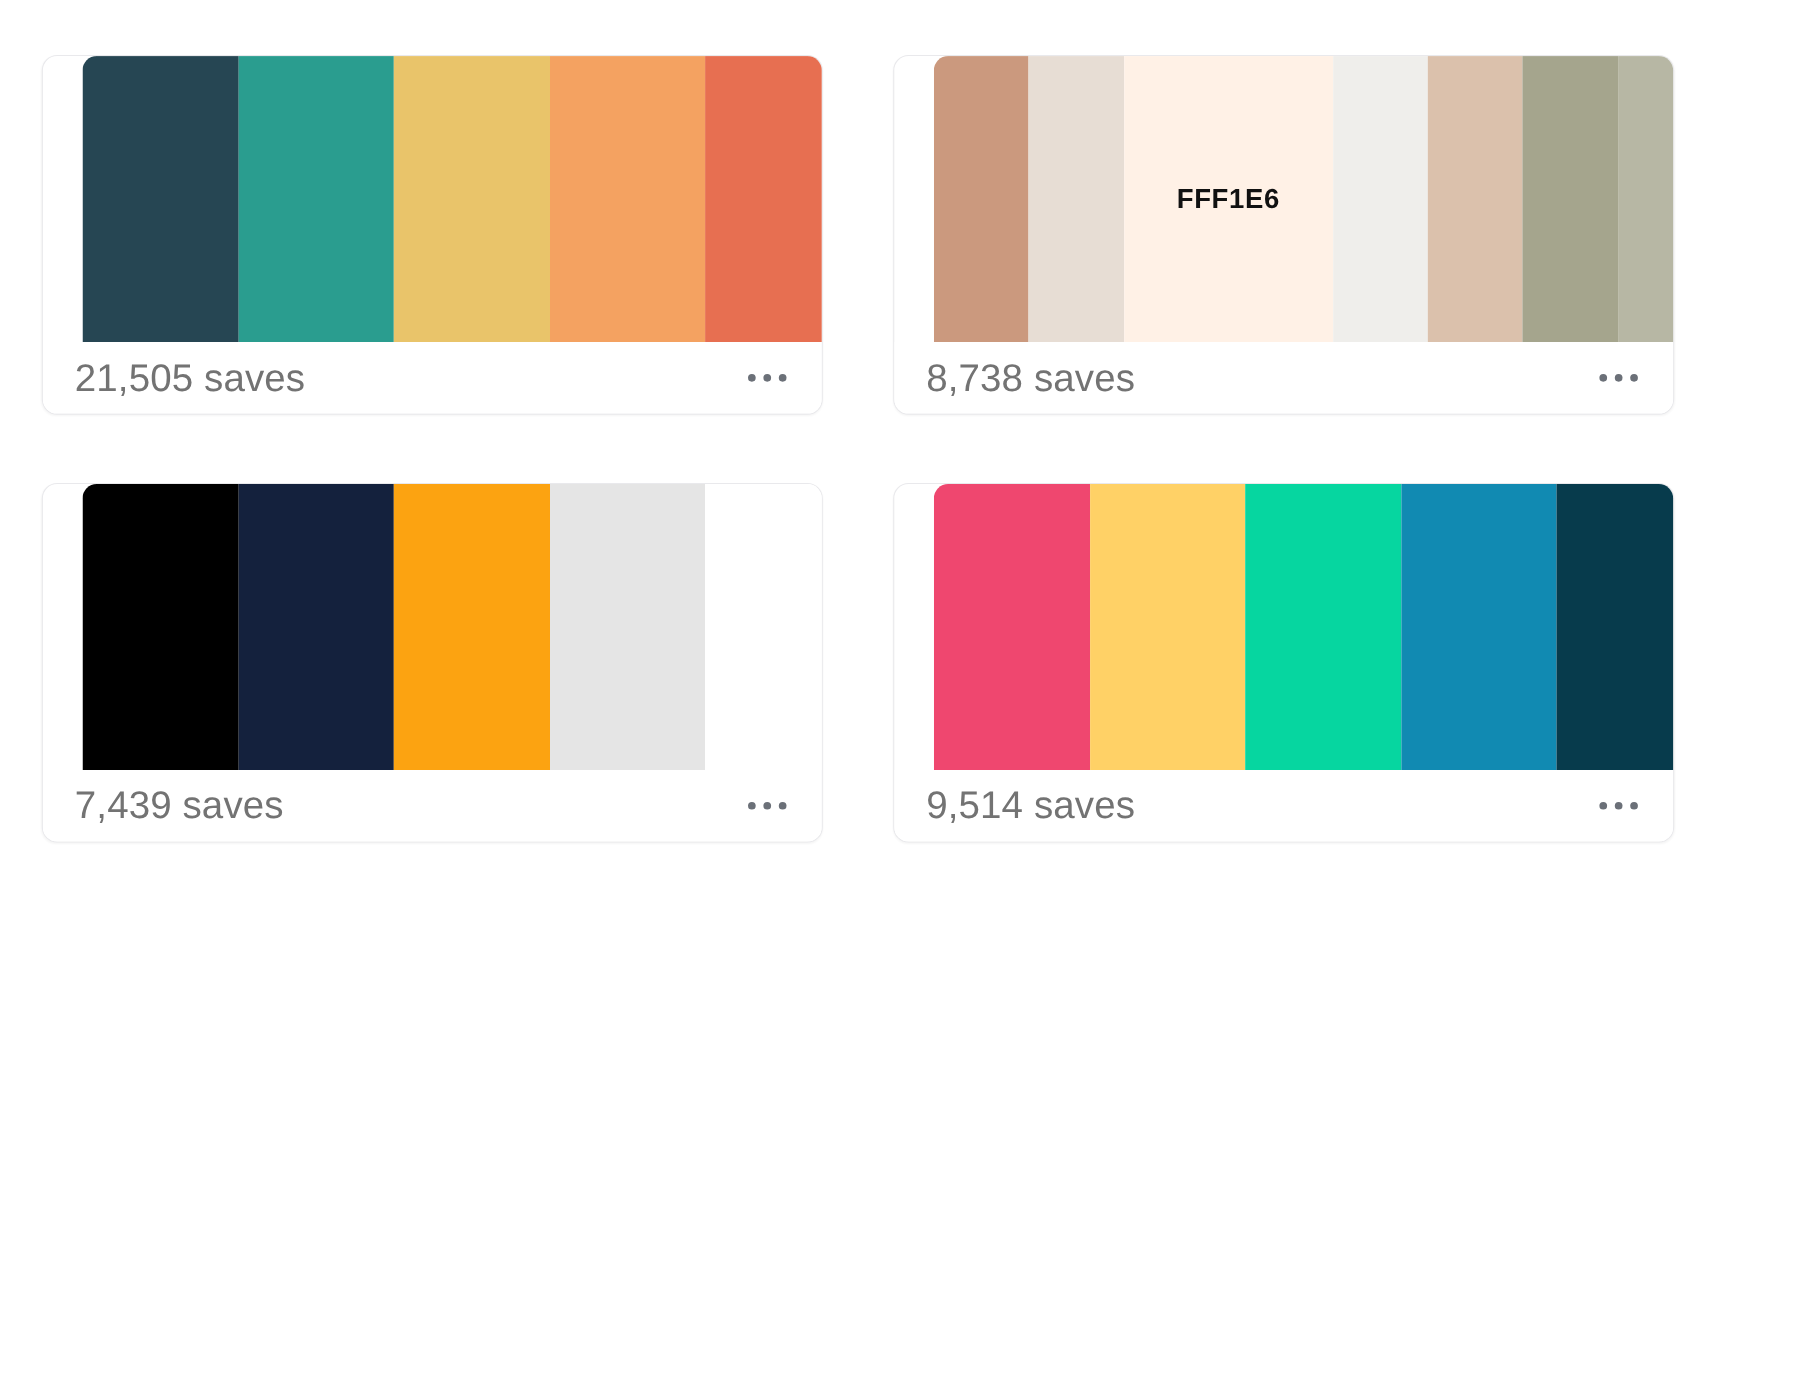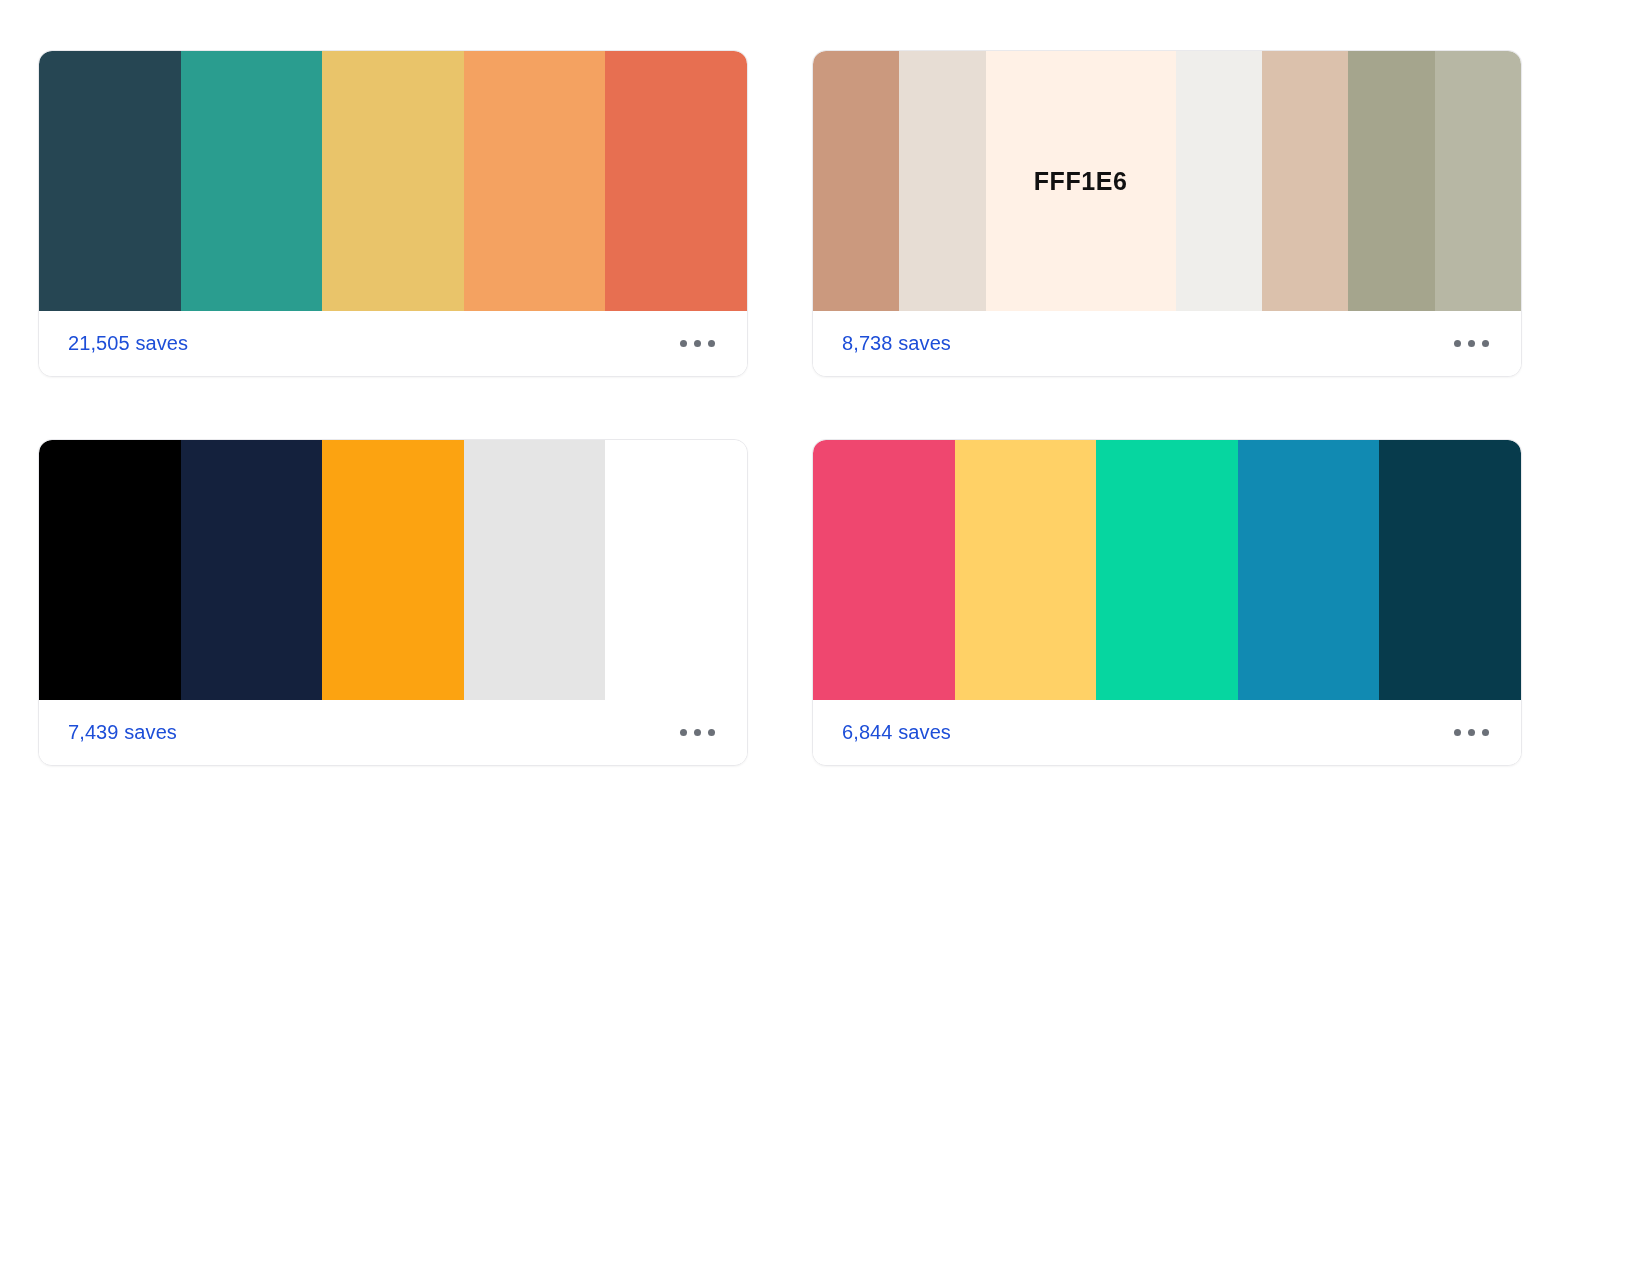--- a/index.html
+++ b/index.html
@@ -34,20 +34,21 @@
     position: relative;
   }
 
   .swatch-strip {
     flex: 0 0 260px;
     display: flex;
     width: 100%;
     border-radius: 13px 13px 0 0;
     overflow: hidden;
     position: relative;
+    margin-left: 36px;
   }
 
   .swatch {
     height: 100%;
     position: relative;
     display: flex;
     align-items: center;
     justify-content: center;
   }
 
@@ -63,22 +64,22 @@
   .card-footer {
     flex: 1 1 auto;
     display: flex;
     align-items: center;
     justify-content: space-between;
     padding: 0 28px 0 29px;
     background: #ffffff;
   }
 
   .saves-count {
-    font-size: 20px;
-    color: #1d4ed8;
+    font-size: 35px;
+    color: #737373;
     letter-spacing: 0.1px;
     white-space: nowrap;
   }
 
   .overflow-menu {
     display: flex;
     align-items: center;
     gap: 7px;
     padding: 12px 4px;
     cursor: pointer;
@@ -153,21 +154,21 @@
     </div>
     <div class="palette-card">
       <div class="swatch-strip">
         <div class="swatch" style="background: rgb(239, 71, 111); width: 20%;"></div>
         <div class="swatch" style="background: rgb(255, 209, 102); width: 20%;"></div>
         <div class="swatch" style="background: rgb(6, 214, 160); width: 20%;"></div>
         <div class="swatch" style="background: rgb(17, 138, 178); width: 20%;"></div>
         <div class="swatch" style="background: rgb(7, 59, 76); width: 20%;"></div>
       </div>
       <div class="card-footer">
-        <span class="saves-count">6,844 saves</span>
+        <span class="saves-count">9,514 saves</span>
         <div class="overflow-menu">
           <span class="dot"></span>
           <span class="dot"></span>
           <span class="dot"></span>
         </div>
       </div>
     </div>
   </div>
 
 </body></html>

